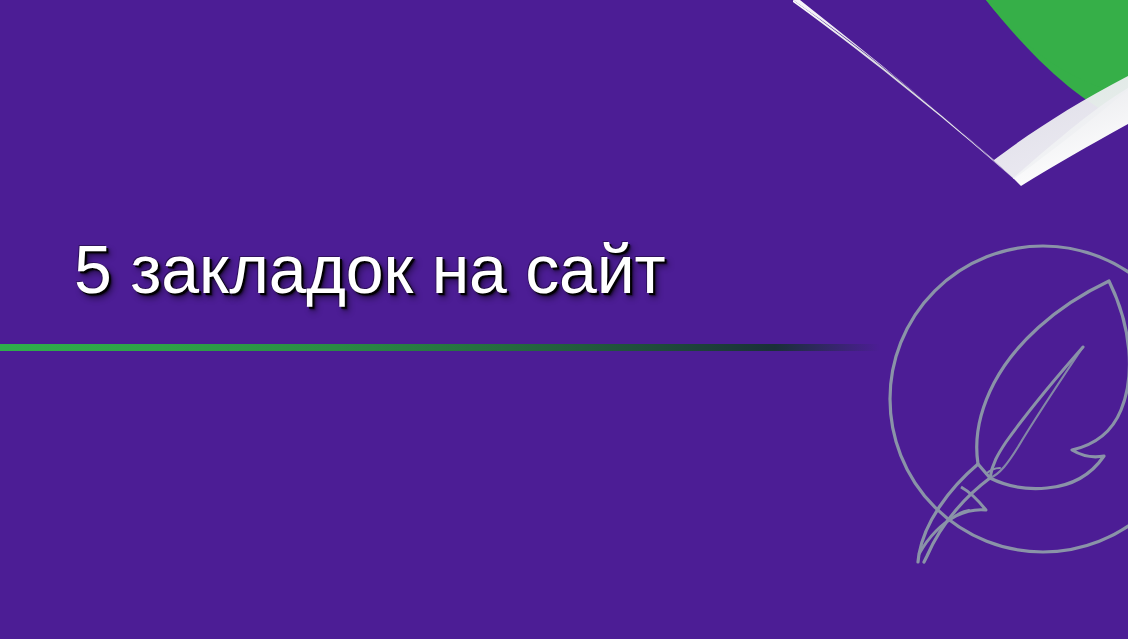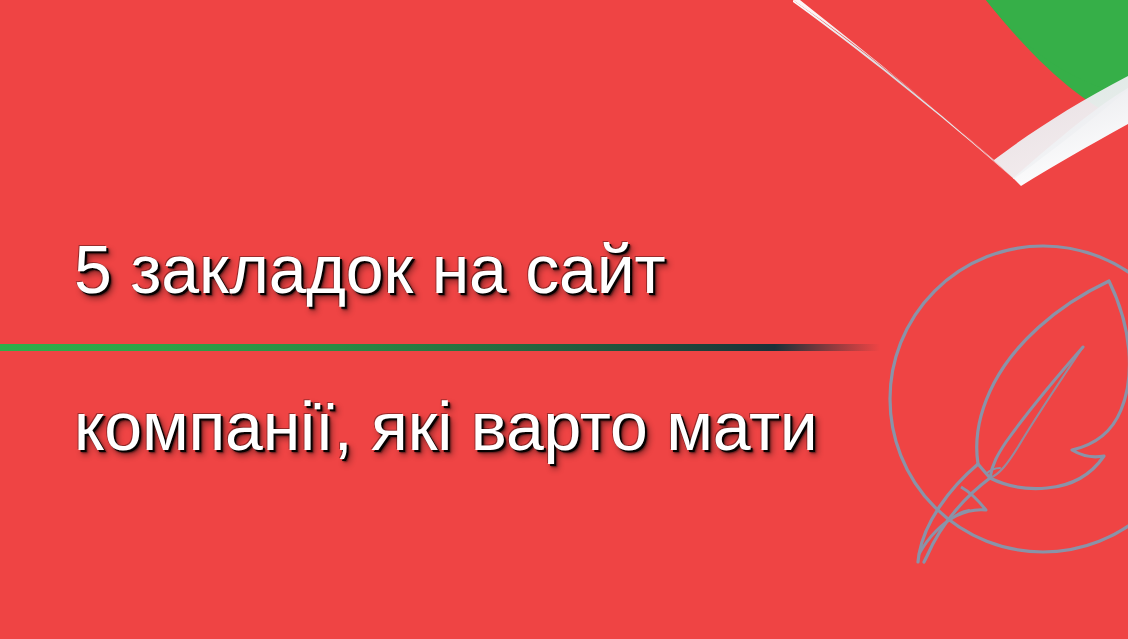--- a/index.html
+++ b/index.html
@@ -5,21 +5,21 @@
   html, body {
     margin: 0;
     padding: 0;
     background: #0d1220;
   }
   #stage {
     position: relative;
     width: 1128px;
     height: 639px;
     overflow: hidden;
-    background: #ef4444;
+    background: #4c1d95;
     font-family: "Liberation Sans", sans-serif;
   }
   .corner-green-fill {
     position: absolute;
     top: 0;
     right: 0;
     width: 340px;
     height: 190px;
     z-index: 1;
     overflow: hidden;
@@ -126,21 +126,20 @@
                C 80,52 160,118 226,179
                C 268,148 308,116 340,90
                L 340,76
                C 286,104 240,134 206,160
                C 140,102 68,44 12,0 Z" fill="url(#curlGrad2)" opacity="0.95"></path>
     </svg>
   </div>
 
   <div class="headline">
     <div>5 закладок на сайт</div>
-    <div>компанії, які варто мати</div>
   </div>
 
   <div class="divider"></div>
 
   <div class="logo-mark">
     <svg width="314" height="314" viewBox="0 0 314 314" xmlns="http://www.w3.org/2000/svg">
       <circle cx="157" cy="157" r="153" fill="none" stroke="#8a93a8" stroke-width="3.2"></circle>
 
       <path d="M 223,39
                C 246,86 249,134 235,168

